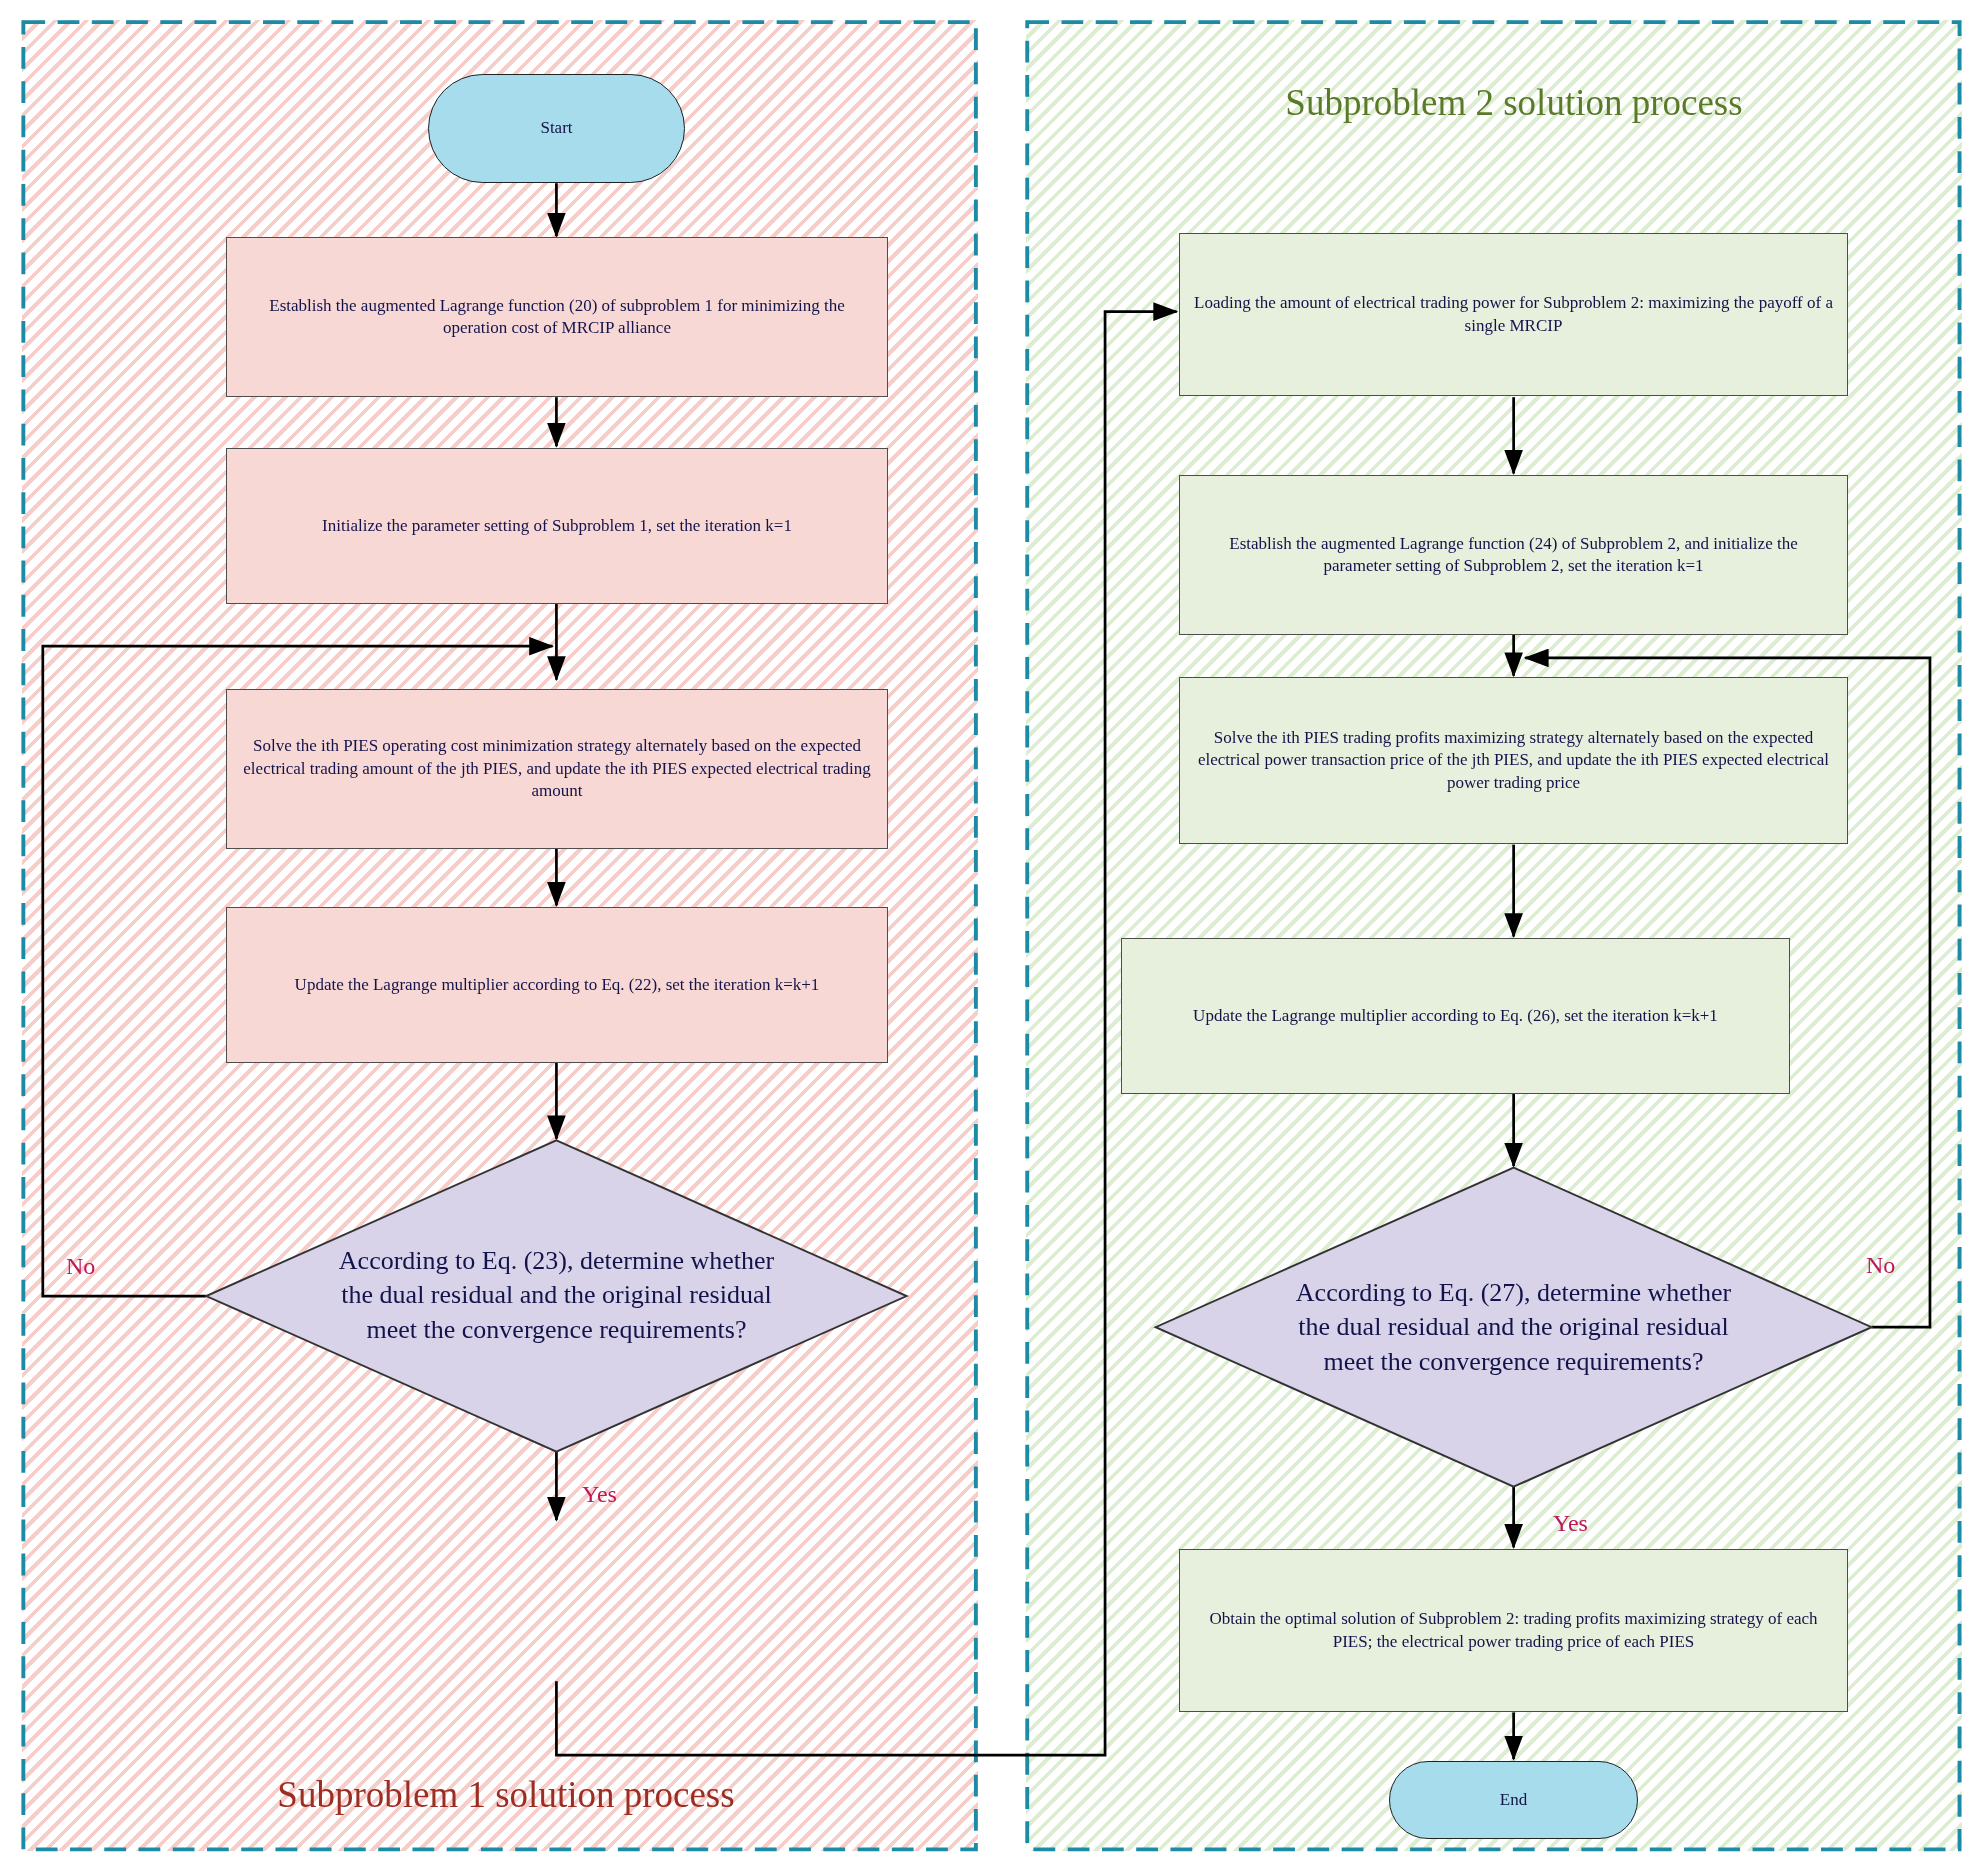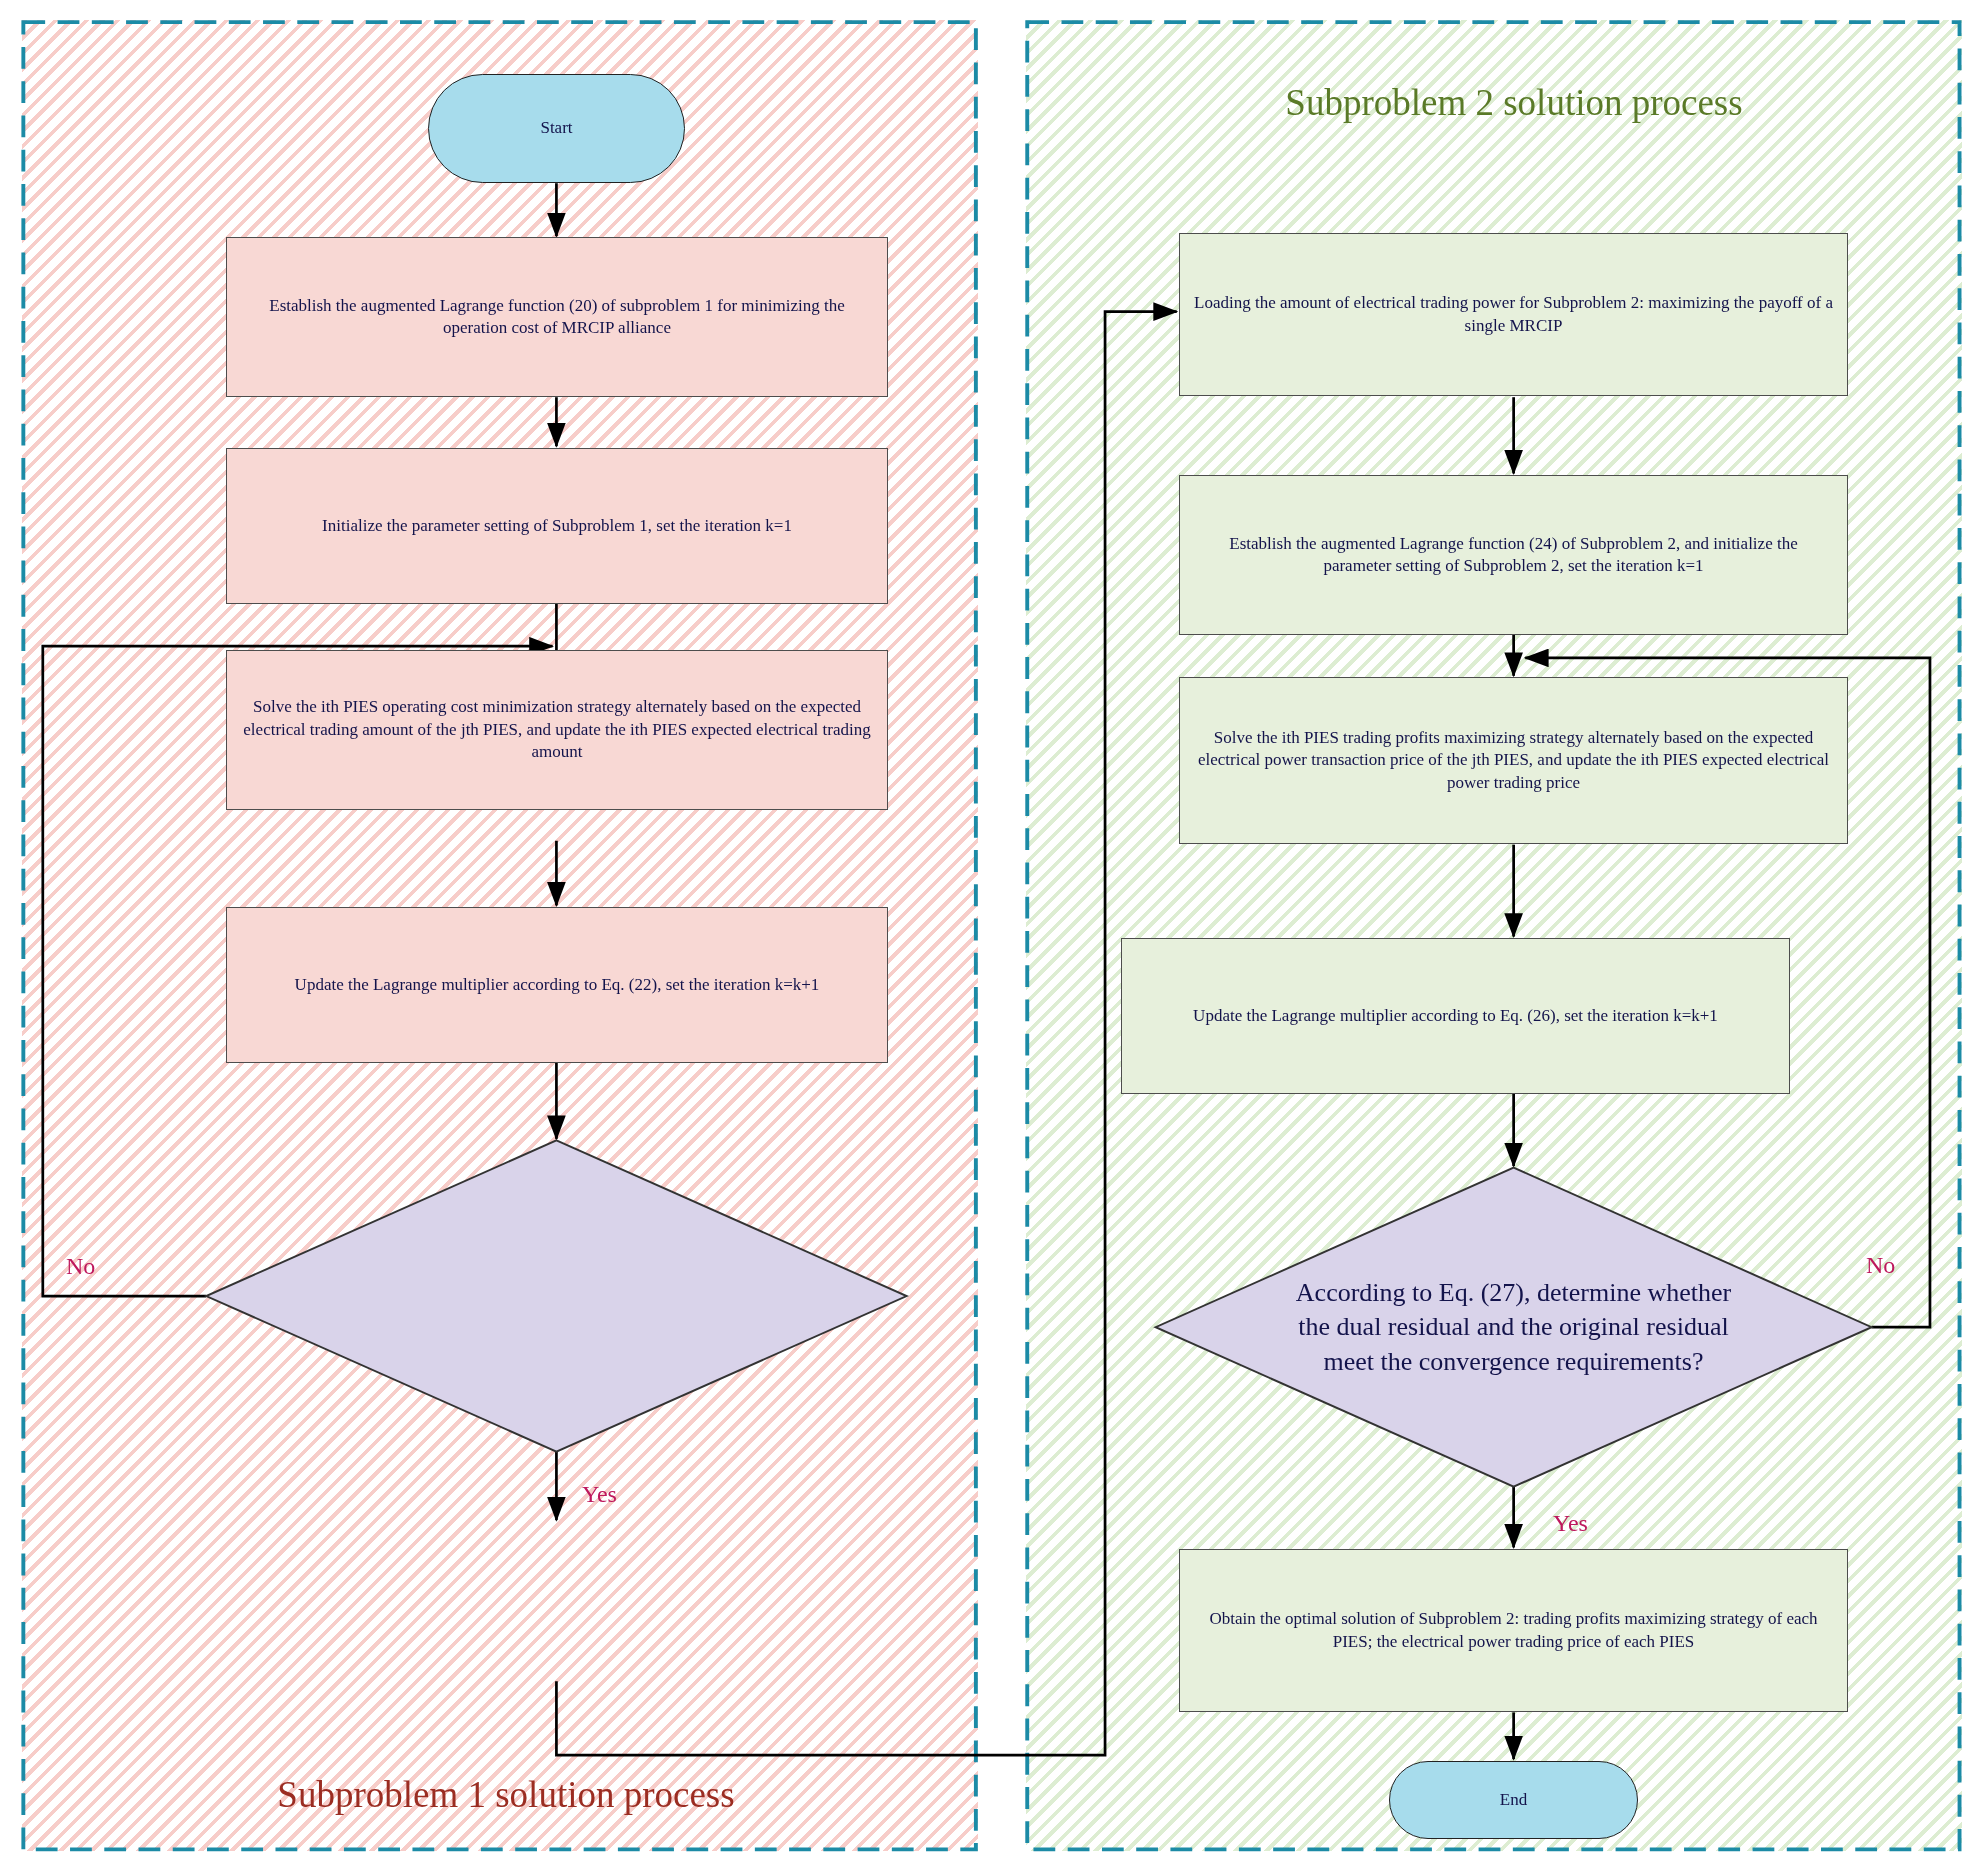--- a/index.html
+++ b/index.html
@@ -121,24 +121,25 @@
   <div class="panel-title title-right" style="left:1164px;top:81px;width:700px;">Subproblem 2 solution process</div>
 
   <div class="panel-title title-left" style="left:156px;top:1773px;width:700px;">Subproblem 1 solution process</div>
 
   <div class="node capsule" style="left:428px;top:74px;width:257px;height:109px;">Start</div>
 
   <div class="node rect-pink" style="left:226px;top:237px;width:662px;height:160px;">Establish the augmented Lagrange function (20) of subproblem 1  for minimizing the operation cost of MRCIP alliance</div>
 
   <div class="node rect-pink" style="left:226px;top:448px;width:662px;height:156px;">Initialize the parameter setting of Subproblem 1, set the iteration k=1</div>
 
-  <div class="node rect-pink" style="left:226px;top:650px;width:662px;height:160px;">Solve the ith PIES operating cost minimization strategy alternately based on the expected electrical trading amount  of the jth PIES, and update the ith PIES expected electrical trading amount</div>
+  <div class="node rect-pink" style="left:226px;top:689px;width:662px;height:160px;">Solve the ith PIES operating cost minimization strategy alternately based on the expected electrical trading amount  of the jth PIES, and update the ith PIES expected electrical trading amount</div>
 
   <div class="node rect-pink" style="left:226px;top:907px;width:662px;height:156px;">Update the Lagrange multiplier according to Eq. (22), set the iteration k=k+1</div>
 
+  <div class="dtext" style="left:327px;top:1206px;width:459px;height:179px;">According to Eq. (23), determine whether the dual residual and the original residual meet the convergence requirements?</div>
 
 
   <div class="edge-label" style="left:66px;top:1241px;">No</div>
   <div class="edge-label" style="left:582px;top:1469px;">Yes</div>
 
   <div class="node rect-green" style="left:1179px;top:233px;width:669px;height:163px;">Loading the amount of electrical trading  power for Subproblem 2: maximizing the payoff of a single MRCIP</div>
 
   <div class="node rect-green" style="left:1179px;top:475px;width:669px;height:160px;">Establish the augmented Lagrange function (24) of Subproblem 2, and initialize the parameter setting of Subproblem 2, set the iteration k=1</div>
 
   <div class="node rect-green" style="left:1179px;top:677px;width:669px;height:167px;">Solve the ith PIES  trading profits maximizing strategy alternately based on the expected electrical power transaction price of the jth PIES, and update the ith PIES expected electrical power trading price</div>

